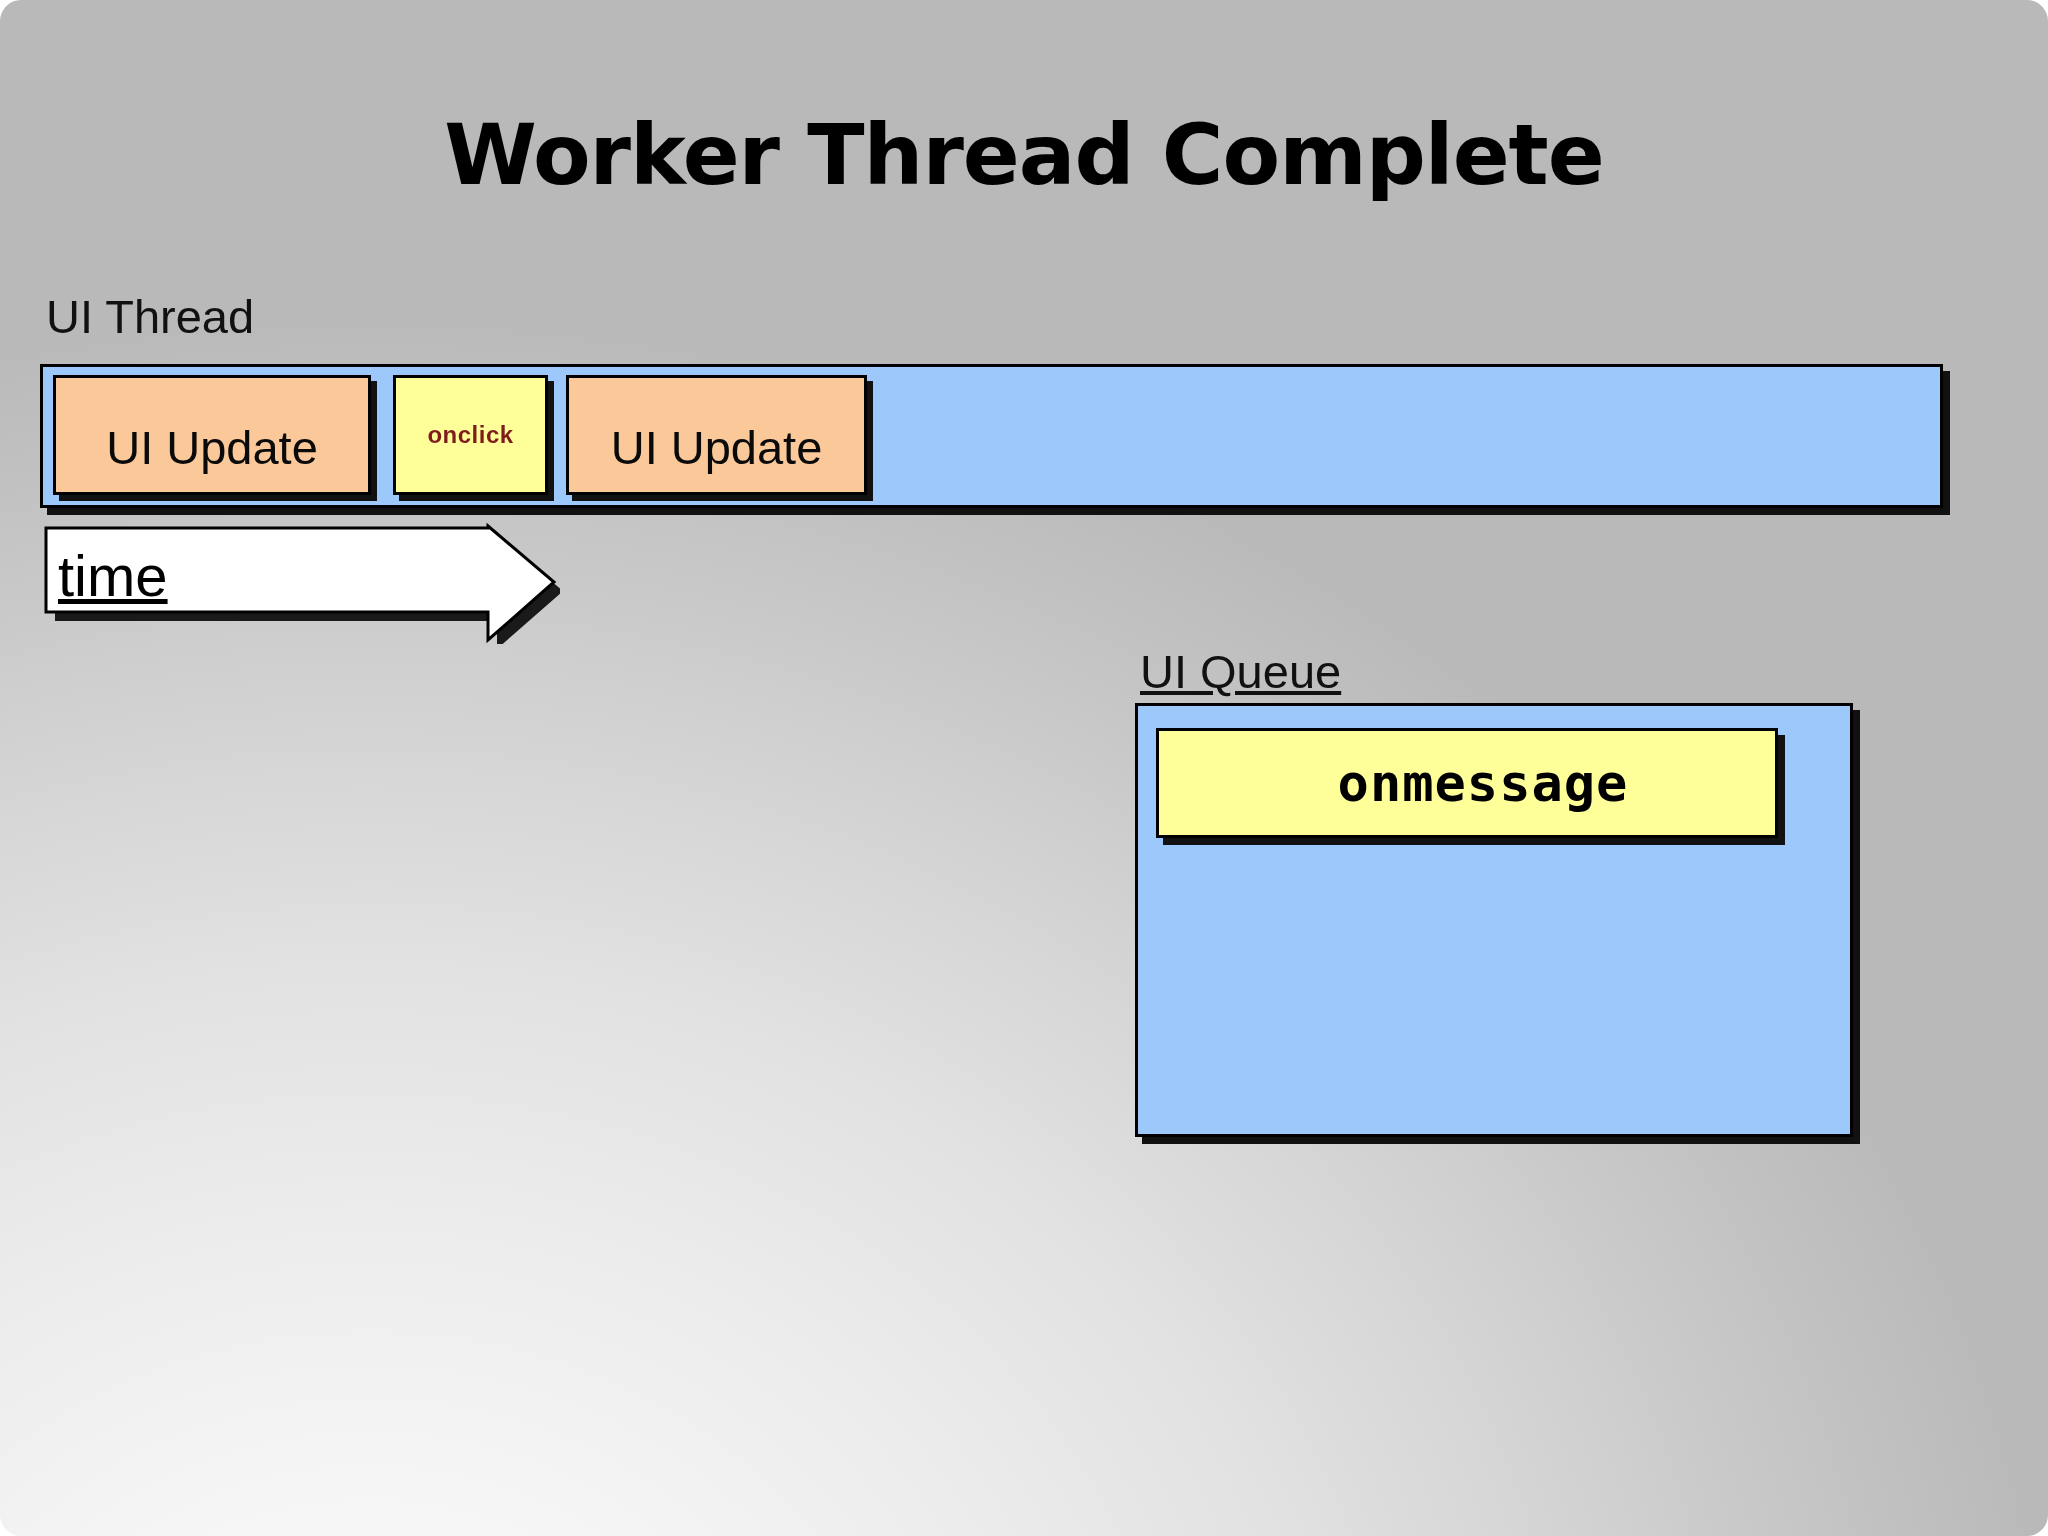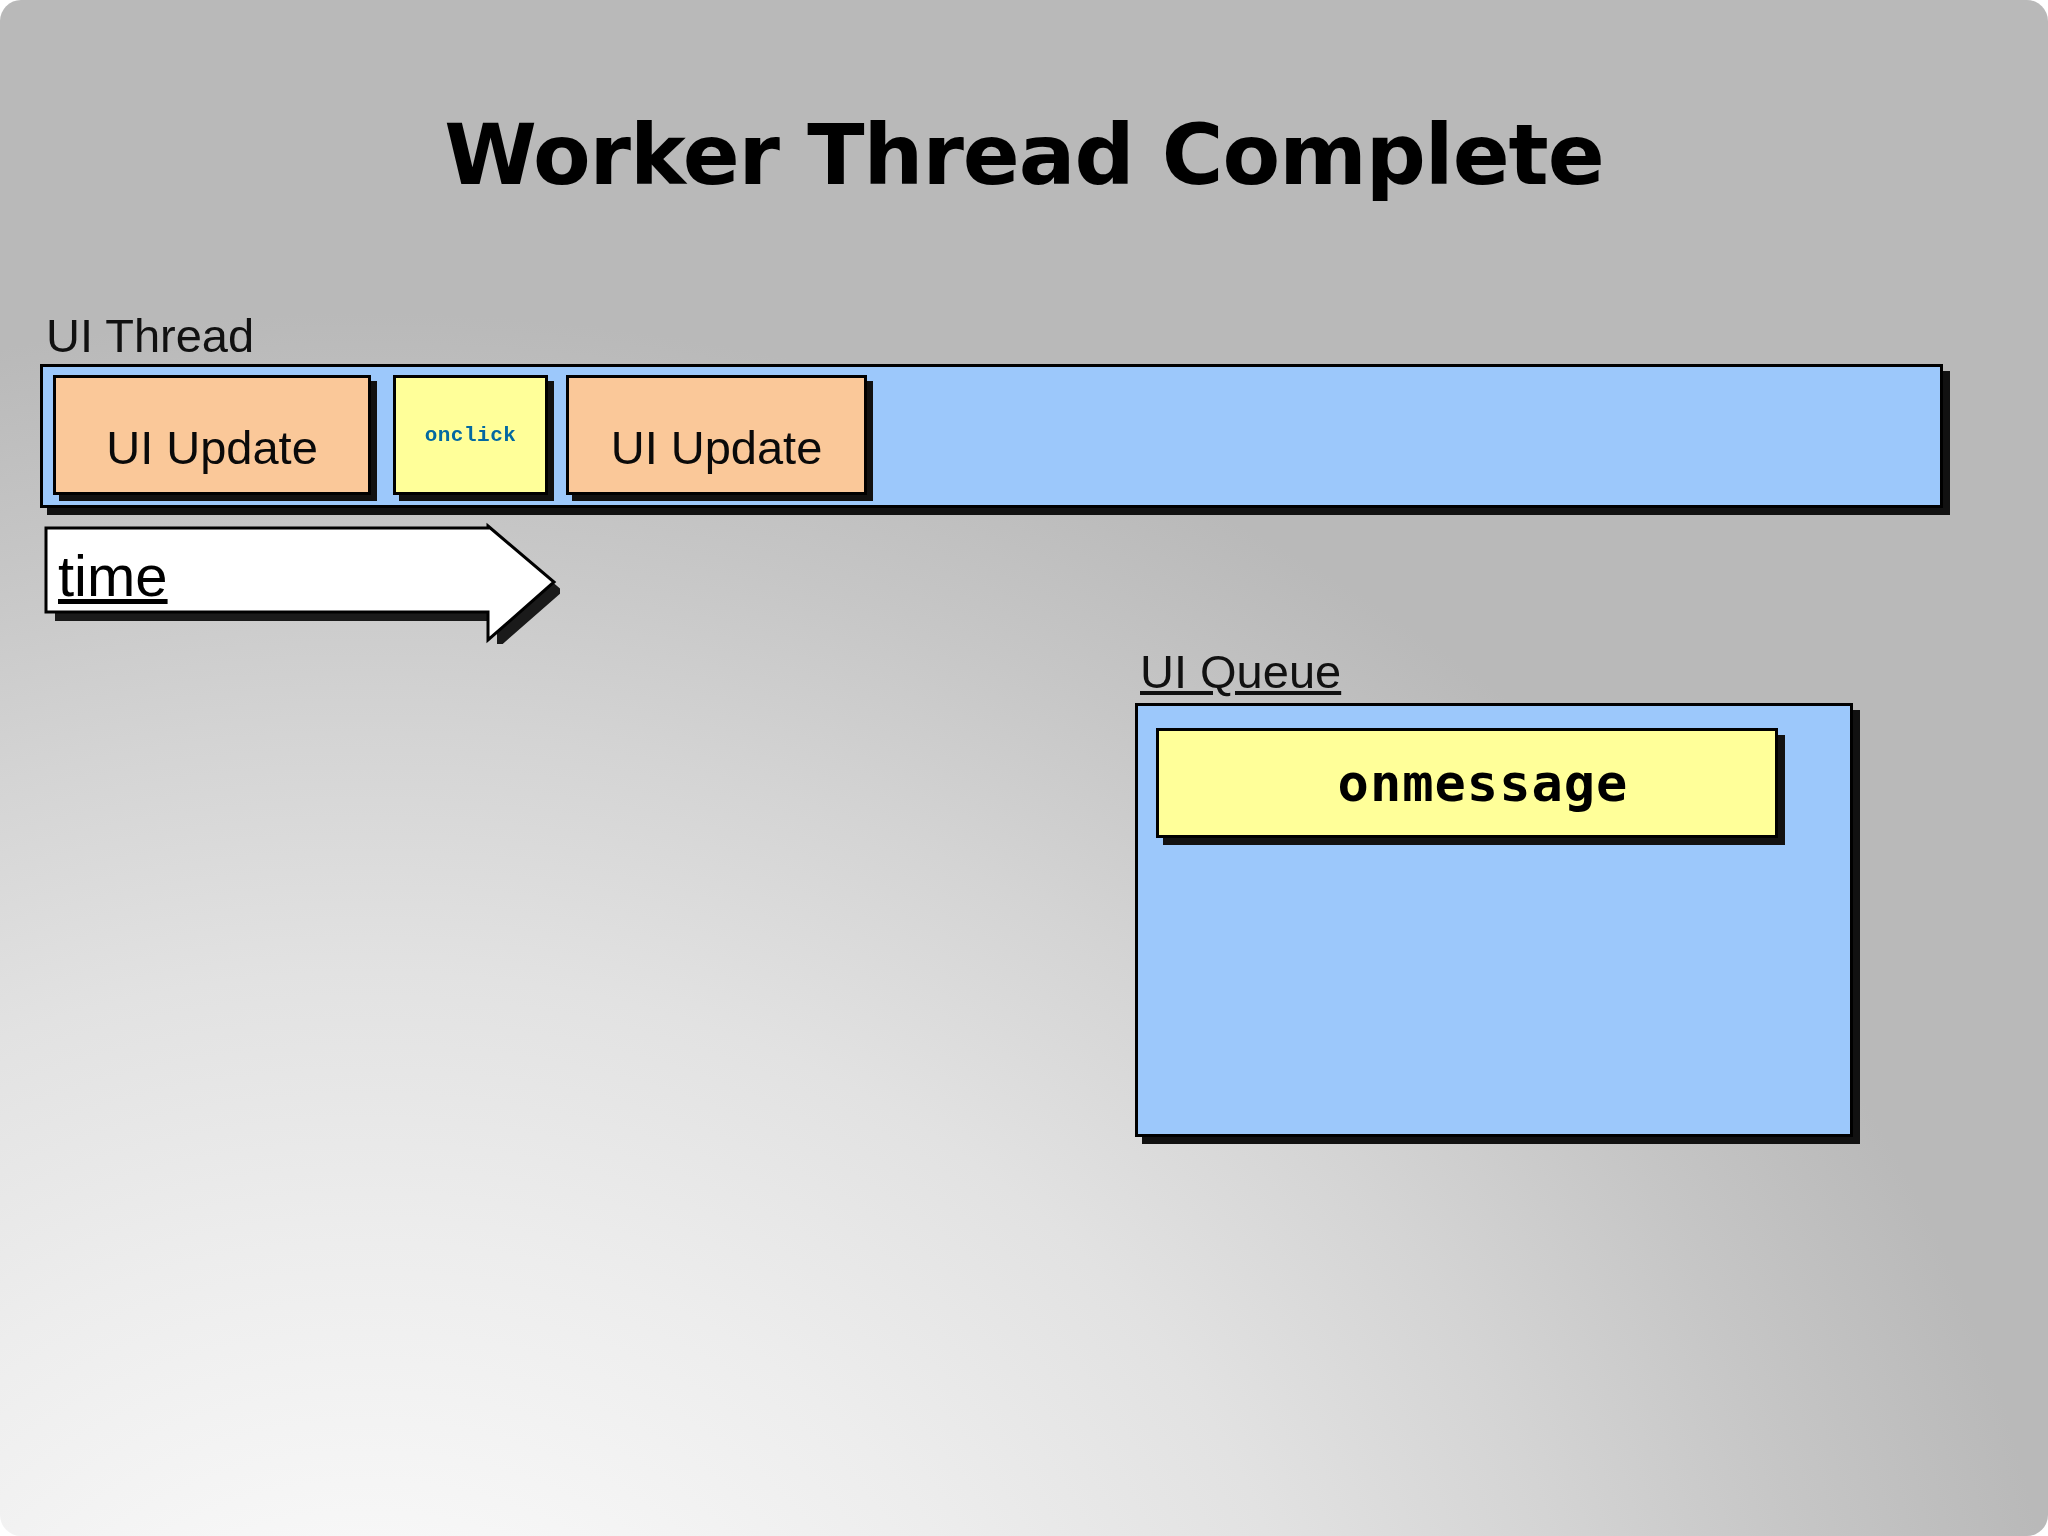--- a/index.html
+++ b/index.html
@@ -42,21 +42,21 @@
 
   
   .plain-label {
     position: absolute;
     font-size: 47px;
     color: #111111;
     font-family: "Liberation Sans", sans-serif;
     white-space: nowrap;
   }
 
-  #ui-thread-label { left: 46px; top: 308px; }
+  #ui-thread-label { left: 46px; top: 289px; }
   #ui-queue-label  { left: 1140px; top: 644px; text-decoration: underline; }
 
   
   #ui-thread-bar {
     position: absolute;
     left: 40px;
     top: 364px;
     width: 1903px;
     height: 144px;
     background: #9cc8fb;
@@ -89,24 +89,24 @@
   #task-2 { left: 523px; width: 301px; }
 
   .task-label-sans {
     font-size: 47px;
     color: #0a0a0a;
     font-family: "Liberation Sans", sans-serif;
     white-space: nowrap;
     margin-top: 24px;
   }
   .task-label-mono {
-    font-size: 21px;
+    font-size: 24px;
     font-weight: bold;
-    color: #0369a1;
-    font-family: Liberation Mono, monospace;
+    color: #7f1d1d;
+    font-family: Liberation Sans, sans-serif;
     letter-spacing: 0.5px;
     white-space: nowrap;
   }
 
   
   #time-arrow {
     position: absolute;
     left: 40px;
     top: 520px;
     width: 520px;

